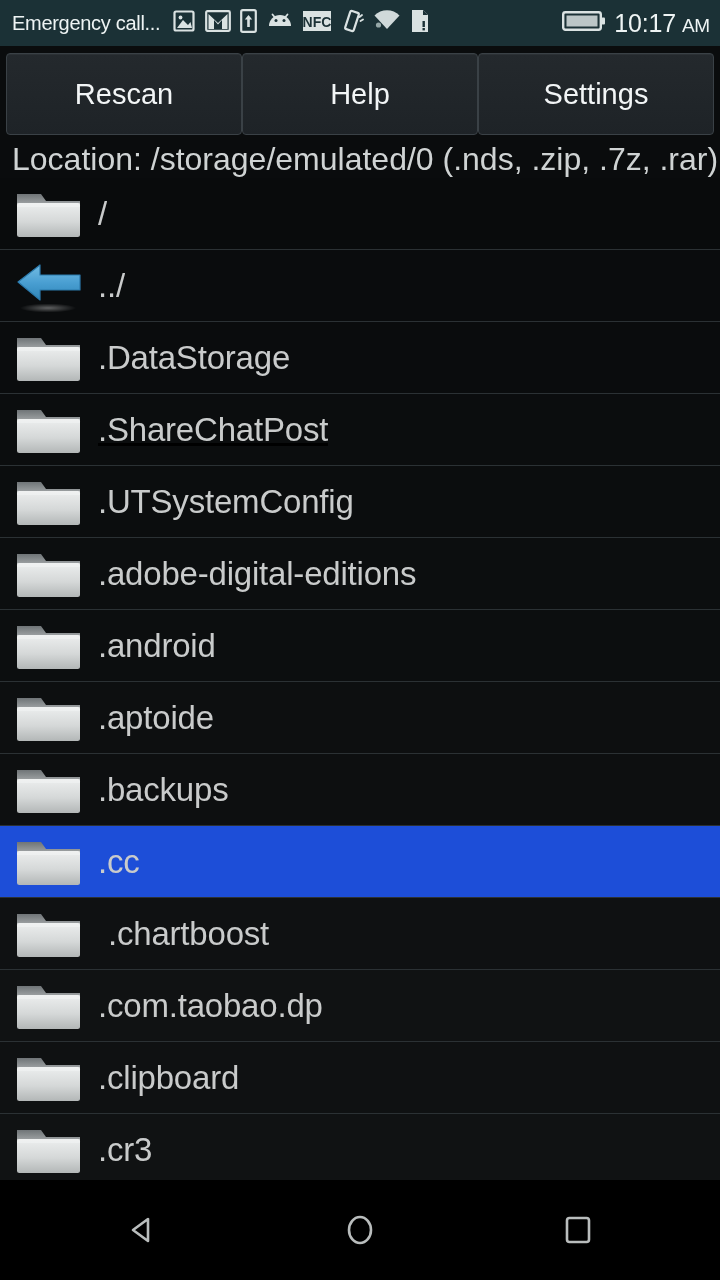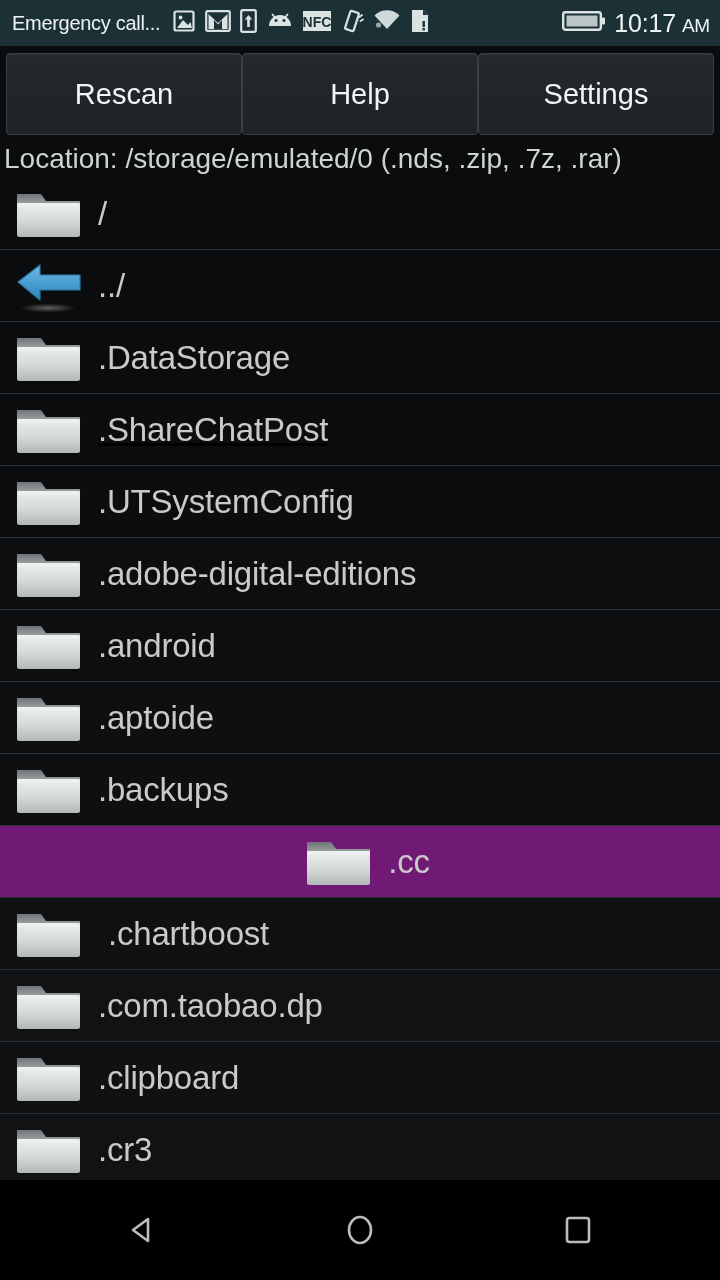--- a/index.html
+++ b/index.html
@@ -87,22 +87,22 @@
     justify-content: center;
     box-sizing: border-box;
     cursor: pointer;
     box-shadow: 0 1px 0 rgba(255,255,255,.04) inset;
   }
 
   
   #location {
     flex: 0 0 38px;
     color: #cfd3d3;
-    font-size: 28px;
-    padding-left: 4px;
+    font-size: 32px;
+    padding-left: 12px;
     display: flex;
     align-items: center;
     background: #0a0c0d;
     white-space: nowrap;
     overflow: hidden;
   }
 
   
   #file-list {
     flex: 1 1 auto;
@@ -437,21 +437,21 @@
                 <stop offset="1" stop-color="#b3b7b7"></stop>
               </linearGradient>
             </defs>
             <path d="M3 8 h24 l5 7 h34 v9 H3 Z" fill="url(#fTab)"></path>
             <rect x="3" y="17" width="63" height="34" rx="2.5" fill="url(#fBody)"></rect>
             <rect x="3" y="17" width="63" height="4" fill="#f2f4f4" opacity="0.55"></rect>
           </svg>
         </div>
         <div class="label">.backups</div>
       </div>
-      <div class="row" style="background: #701a75; justify-content: center;">
+      <div class="row" style="background: #1d4ed8;">
         <div class="icon-wrap">
           <svg class="folder-svg" width="72" height="56" viewBox="0 0 72 56">
             <defs>
               <linearGradient id="fTab" x1="0" y1="0" x2="0" y2="1">
                 <stop offset="0" stop-color="#6f7477"></stop>
                 <stop offset="1" stop-color="#b9bdbd"></stop>
               </linearGradient>
               <linearGradient id="fBody" x1="0" y1="0" x2="0" y2="1">
                 <stop offset="0" stop-color="#eceeee"></stop>
                 <stop offset="0.55" stop-color="#d5d8d8"></stop>

